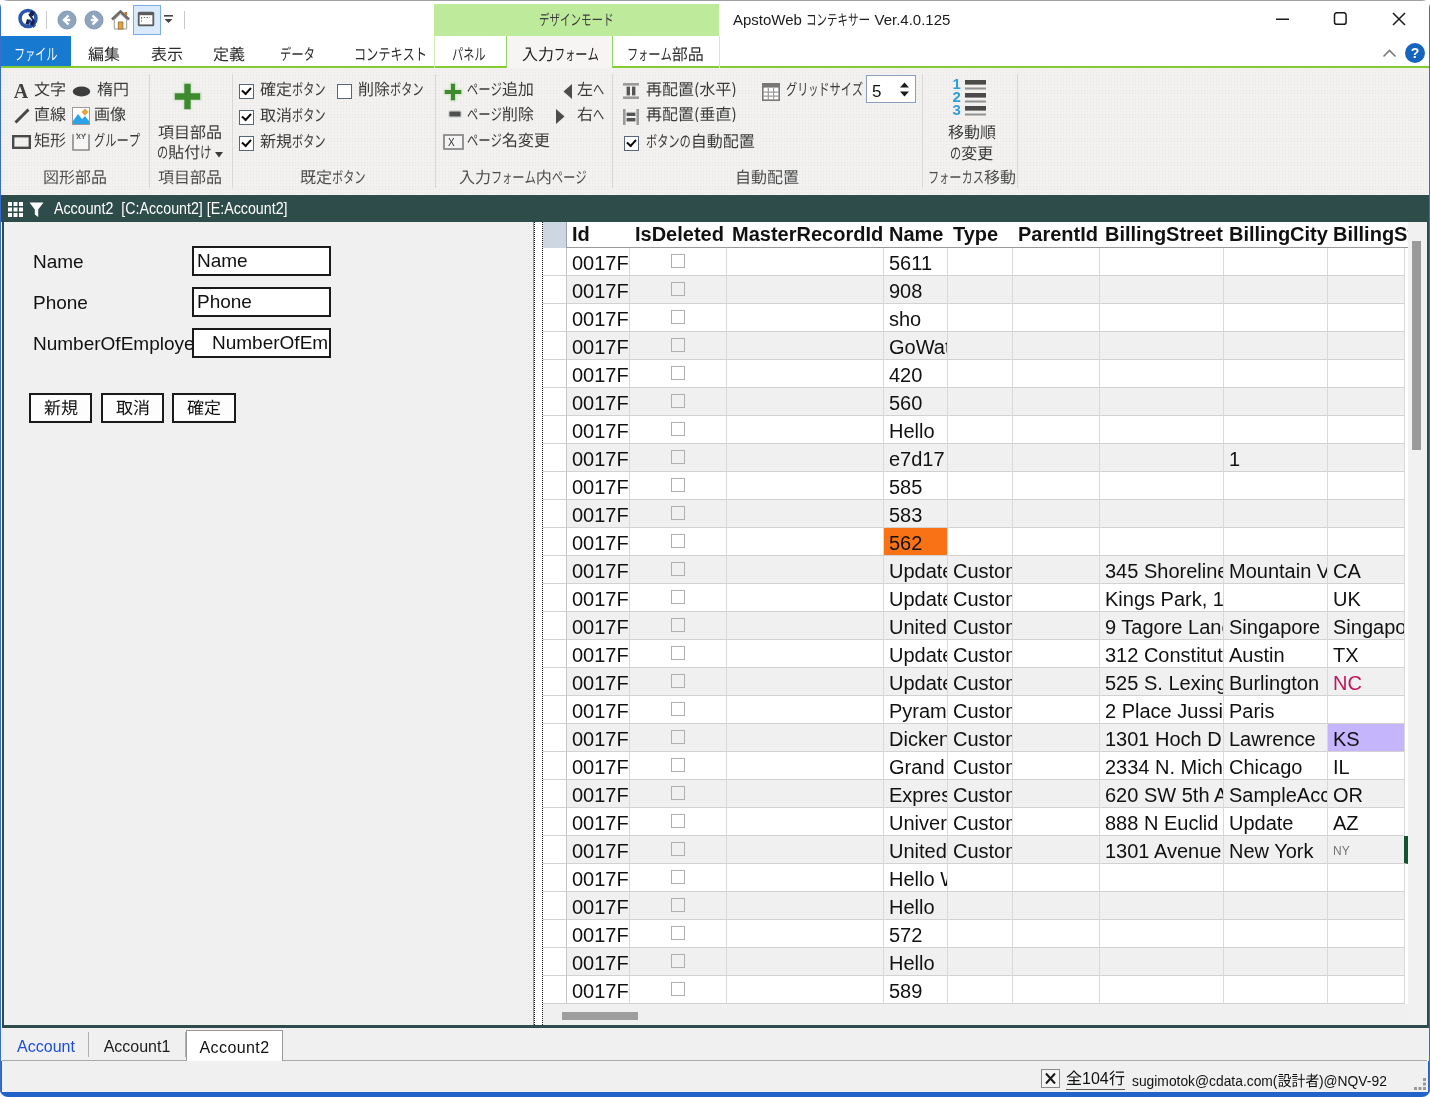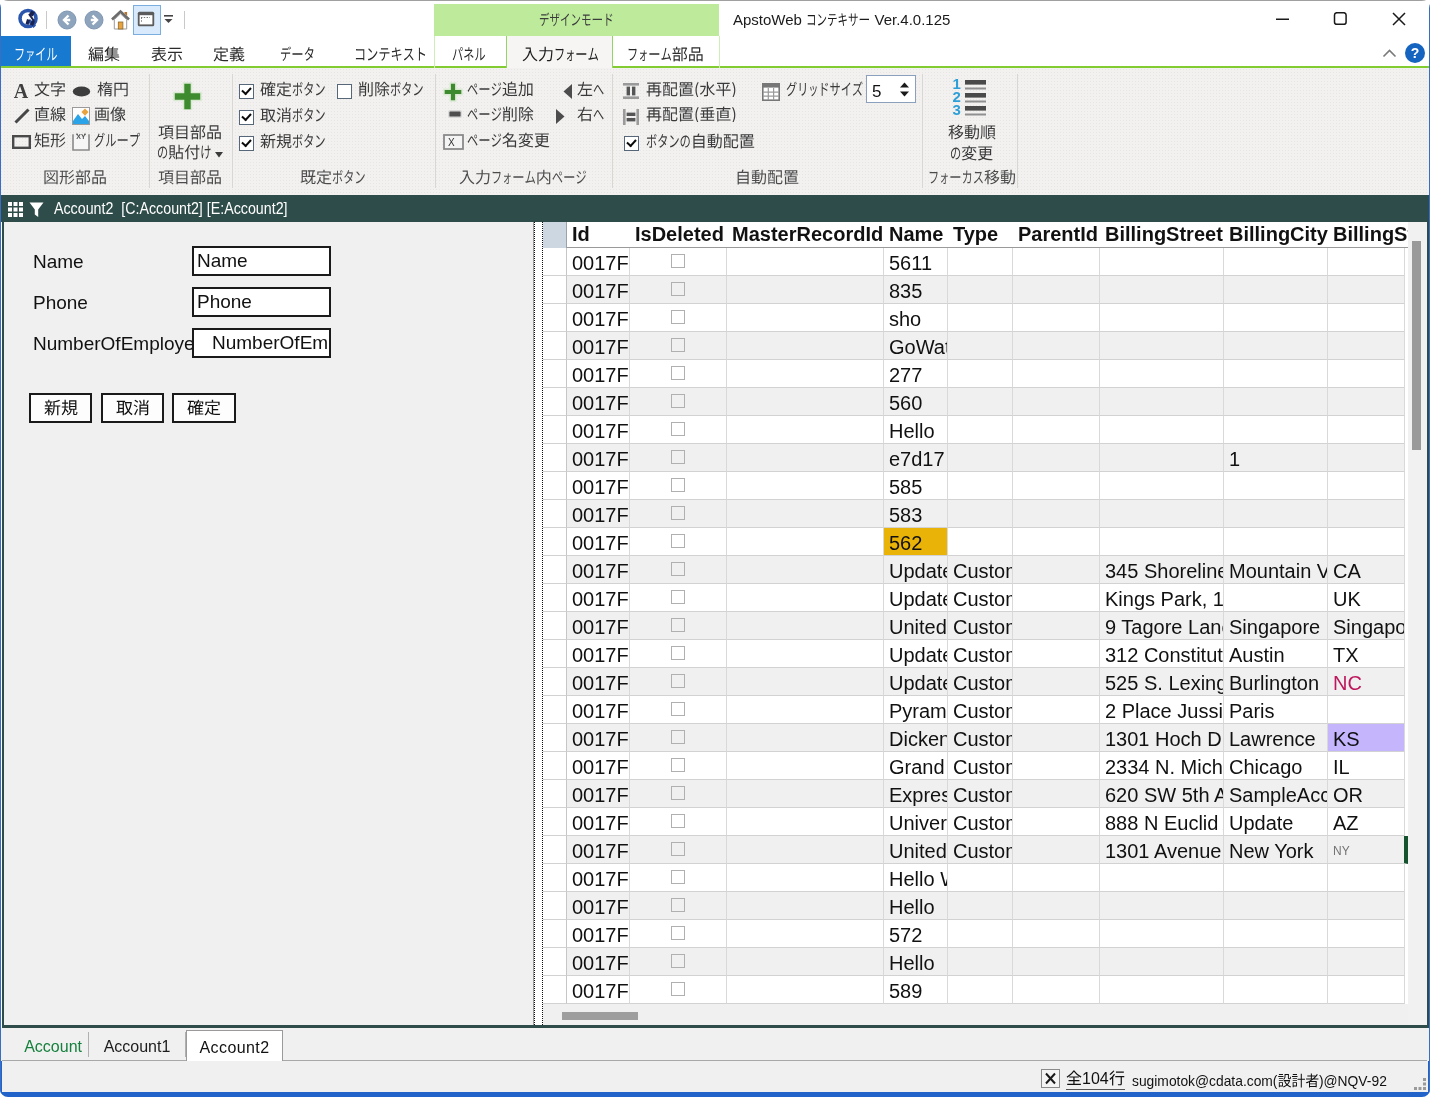--- a/index.html
+++ b/index.html
@@ -695,21 +695,21 @@
   <div class="gridcell" style="left:948px;top:248px;width:59px;height:27px;background:#ffffff;border-right:1px solid #d9d9d9;border-bottom:1px solid #d2d2d2;font-size:20px;color:#111;line-height:31px;padding-left:5px;"></div>
   <div class="gridcell" style="left:1013px;top:248px;width:81px;height:27px;background:#ffffff;border-right:1px solid #d9d9d9;border-bottom:1px solid #d2d2d2;font-size:20px;color:#111;line-height:31px;padding-left:5px;"></div>
   <div class="gridcell" style="left:1100px;top:248px;width:118px;height:27px;background:#ffffff;border-right:1px solid #d9d9d9;border-bottom:1px solid #d2d2d2;font-size:20px;color:#111;line-height:31px;padding-left:5px;"></div>
   <div class="gridcell" style="left:1224px;top:248px;width:98px;height:27px;background:#ffffff;border-right:1px solid #d9d9d9;border-bottom:1px solid #d2d2d2;font-size:20px;color:#111;line-height:31px;padding-left:5px;"></div>
   <div class="gridcell" style="left:1328px;top:248px;width:71px;height:27px;background:#ffffff;border-right:1px solid #d9d9d9;border-bottom:1px solid #d2d2d2;font-size:20px;color:#111;line-height:31px;padding-left:5px;"></div>
   <div class="abs" style="left:671px;top:254px;width:14px;height:14px;border:1px solid #b0b0b0;box-sizing:border-box;"></div>
   <div class="abs" style="left:543px;top:276px;width:23px;height:27px;background:#fff;border-right:1px solid #c6c6c6;border-bottom:1px solid #d2d2d2;"></div>
   <div class="gridcell" style="left:567px;top:276px;width:57px;height:27px;background:#f0f0f0;border-right:1px solid #d9d9d9;border-bottom:1px solid #d2d2d2;font-size:20px;color:#111;line-height:31px;padding-left:5px;">0017F000</div>
   <div class="gridcell" style="left:630px;top:276px;width:91px;height:27px;background:#f0f0f0;border-right:1px solid #d9d9d9;border-bottom:1px solid #d2d2d2;font-size:20px;color:#111;line-height:31px;padding-left:5px;"></div>
   <div class="gridcell" style="left:727px;top:276px;width:151px;height:27px;background:#f0f0f0;border-right:1px solid #d9d9d9;border-bottom:1px solid #d2d2d2;font-size:20px;color:#111;line-height:31px;padding-left:5px;"></div>
-  <div class="gridcell" style="left:884px;top:276px;width:58px;height:27px;background:#f0f0f0;border-right:1px solid #d9d9d9;border-bottom:1px solid #d2d2d2;font-size:20px;color:#111;line-height:31px;padding-left:5px;">835</div>
+  <div class="gridcell" style="left:884px;top:276px;width:58px;height:27px;background:#f0f0f0;border-right:1px solid #d9d9d9;border-bottom:1px solid #d2d2d2;font-size:20px;color:#111;line-height:31px;padding-left:5px;">908</div>
   <div class="gridcell" style="left:948px;top:276px;width:59px;height:27px;background:#f0f0f0;border-right:1px solid #d9d9d9;border-bottom:1px solid #d2d2d2;font-size:20px;color:#111;line-height:31px;padding-left:5px;"></div>
   <div class="gridcell" style="left:1013px;top:276px;width:81px;height:27px;background:#f0f0f0;border-right:1px solid #d9d9d9;border-bottom:1px solid #d2d2d2;font-size:20px;color:#111;line-height:31px;padding-left:5px;"></div>
   <div class="gridcell" style="left:1100px;top:276px;width:118px;height:27px;background:#f0f0f0;border-right:1px solid #d9d9d9;border-bottom:1px solid #d2d2d2;font-size:20px;color:#111;line-height:31px;padding-left:5px;"></div>
   <div class="gridcell" style="left:1224px;top:276px;width:98px;height:27px;background:#f0f0f0;border-right:1px solid #d9d9d9;border-bottom:1px solid #d2d2d2;font-size:20px;color:#111;line-height:31px;padding-left:5px;"></div>
   <div class="gridcell" style="left:1328px;top:276px;width:71px;height:27px;background:#f0f0f0;border-right:1px solid #d9d9d9;border-bottom:1px solid #d2d2d2;font-size:20px;color:#111;line-height:31px;padding-left:5px;"></div>
   <div class="abs" style="left:671px;top:282px;width:14px;height:14px;border:1px solid #b0b0b0;box-sizing:border-box;"></div>
   <div class="abs" style="left:543px;top:304px;width:23px;height:27px;background:#fff;border-right:1px solid #c6c6c6;border-bottom:1px solid #d2d2d2;"></div>
   <div class="gridcell" style="left:567px;top:304px;width:57px;height:27px;background:#ffffff;border-right:1px solid #d9d9d9;border-bottom:1px solid #d2d2d2;font-size:20px;color:#111;line-height:31px;padding-left:5px;">0017F000</div>
   <div class="gridcell" style="left:630px;top:304px;width:91px;height:27px;background:#ffffff;border-right:1px solid #d9d9d9;border-bottom:1px solid #d2d2d2;font-size:20px;color:#111;line-height:31px;padding-left:5px;"></div>
   <div class="gridcell" style="left:727px;top:304px;width:151px;height:27px;background:#ffffff;border-right:1px solid #d9d9d9;border-bottom:1px solid #d2d2d2;font-size:20px;color:#111;line-height:31px;padding-left:5px;"></div>
@@ -728,21 +728,21 @@
   <div class="gridcell" style="left:948px;top:332px;width:59px;height:27px;background:#f0f0f0;border-right:1px solid #d9d9d9;border-bottom:1px solid #d2d2d2;font-size:20px;color:#111;line-height:31px;padding-left:5px;"></div>
   <div class="gridcell" style="left:1013px;top:332px;width:81px;height:27px;background:#f0f0f0;border-right:1px solid #d9d9d9;border-bottom:1px solid #d2d2d2;font-size:20px;color:#111;line-height:31px;padding-left:5px;"></div>
   <div class="gridcell" style="left:1100px;top:332px;width:118px;height:27px;background:#f0f0f0;border-right:1px solid #d9d9d9;border-bottom:1px solid #d2d2d2;font-size:20px;color:#111;line-height:31px;padding-left:5px;"></div>
   <div class="gridcell" style="left:1224px;top:332px;width:98px;height:27px;background:#f0f0f0;border-right:1px solid #d9d9d9;border-bottom:1px solid #d2d2d2;font-size:20px;color:#111;line-height:31px;padding-left:5px;"></div>
   <div class="gridcell" style="left:1328px;top:332px;width:71px;height:27px;background:#f0f0f0;border-right:1px solid #d9d9d9;border-bottom:1px solid #d2d2d2;font-size:20px;color:#111;line-height:31px;padding-left:5px;"></div>
   <div class="abs" style="left:671px;top:338px;width:14px;height:14px;border:1px solid #b0b0b0;box-sizing:border-box;"></div>
   <div class="abs" style="left:543px;top:360px;width:23px;height:27px;background:#fff;border-right:1px solid #c6c6c6;border-bottom:1px solid #d2d2d2;"></div>
   <div class="gridcell" style="left:567px;top:360px;width:57px;height:27px;background:#ffffff;border-right:1px solid #d9d9d9;border-bottom:1px solid #d2d2d2;font-size:20px;color:#111;line-height:31px;padding-left:5px;">0017F000</div>
   <div class="gridcell" style="left:630px;top:360px;width:91px;height:27px;background:#ffffff;border-right:1px solid #d9d9d9;border-bottom:1px solid #d2d2d2;font-size:20px;color:#111;line-height:31px;padding-left:5px;"></div>
   <div class="gridcell" style="left:727px;top:360px;width:151px;height:27px;background:#ffffff;border-right:1px solid #d9d9d9;border-bottom:1px solid #d2d2d2;font-size:20px;color:#111;line-height:31px;padding-left:5px;"></div>
-  <div class="gridcell" style="left:884px;top:360px;width:58px;height:27px;background:#ffffff;border-right:1px solid #d9d9d9;border-bottom:1px solid #d2d2d2;font-size:20px;color:#111;line-height:31px;padding-left:5px;">277</div>
+  <div class="gridcell" style="left:884px;top:360px;width:58px;height:27px;background:#ffffff;border-right:1px solid #d9d9d9;border-bottom:1px solid #d2d2d2;font-size:20px;color:#111;line-height:31px;padding-left:5px;">420</div>
   <div class="gridcell" style="left:948px;top:360px;width:59px;height:27px;background:#ffffff;border-right:1px solid #d9d9d9;border-bottom:1px solid #d2d2d2;font-size:20px;color:#111;line-height:31px;padding-left:5px;"></div>
   <div class="gridcell" style="left:1013px;top:360px;width:81px;height:27px;background:#ffffff;border-right:1px solid #d9d9d9;border-bottom:1px solid #d2d2d2;font-size:20px;color:#111;line-height:31px;padding-left:5px;"></div>
   <div class="gridcell" style="left:1100px;top:360px;width:118px;height:27px;background:#ffffff;border-right:1px solid #d9d9d9;border-bottom:1px solid #d2d2d2;font-size:20px;color:#111;line-height:31px;padding-left:5px;"></div>
   <div class="gridcell" style="left:1224px;top:360px;width:98px;height:27px;background:#ffffff;border-right:1px solid #d9d9d9;border-bottom:1px solid #d2d2d2;font-size:20px;color:#111;line-height:31px;padding-left:5px;"></div>
   <div class="gridcell" style="left:1328px;top:360px;width:71px;height:27px;background:#ffffff;border-right:1px solid #d9d9d9;border-bottom:1px solid #d2d2d2;font-size:20px;color:#111;line-height:31px;padding-left:5px;"></div>
   <div class="abs" style="left:671px;top:366px;width:14px;height:14px;border:1px solid #b0b0b0;box-sizing:border-box;"></div>
   <div class="abs" style="left:543px;top:388px;width:23px;height:27px;background:#fff;border-right:1px solid #c6c6c6;border-bottom:1px solid #d2d2d2;"></div>
   <div class="gridcell" style="left:567px;top:388px;width:57px;height:27px;background:#f0f0f0;border-right:1px solid #d9d9d9;border-bottom:1px solid #d2d2d2;font-size:20px;color:#111;line-height:31px;padding-left:5px;">0017F000</div>
   <div class="gridcell" style="left:630px;top:388px;width:91px;height:27px;background:#f0f0f0;border-right:1px solid #d9d9d9;border-bottom:1px solid #d2d2d2;font-size:20px;color:#111;line-height:31px;padding-left:5px;"></div>
   <div class="gridcell" style="left:727px;top:388px;width:151px;height:27px;background:#f0f0f0;border-right:1px solid #d9d9d9;border-bottom:1px solid #d2d2d2;font-size:20px;color:#111;line-height:31px;padding-left:5px;"></div>
@@ -794,21 +794,21 @@
   <div class="gridcell" style="left:948px;top:500px;width:59px;height:27px;background:#f0f0f0;border-right:1px solid #d9d9d9;border-bottom:1px solid #d2d2d2;font-size:20px;color:#111;line-height:31px;padding-left:5px;"></div>
   <div class="gridcell" style="left:1013px;top:500px;width:81px;height:27px;background:#f0f0f0;border-right:1px solid #d9d9d9;border-bottom:1px solid #d2d2d2;font-size:20px;color:#111;line-height:31px;padding-left:5px;"></div>
   <div class="gridcell" style="left:1100px;top:500px;width:118px;height:27px;background:#f0f0f0;border-right:1px solid #d9d9d9;border-bottom:1px solid #d2d2d2;font-size:20px;color:#111;line-height:31px;padding-left:5px;"></div>
   <div class="gridcell" style="left:1224px;top:500px;width:98px;height:27px;background:#f0f0f0;border-right:1px solid #d9d9d9;border-bottom:1px solid #d2d2d2;font-size:20px;color:#111;line-height:31px;padding-left:5px;"></div>
   <div class="gridcell" style="left:1328px;top:500px;width:71px;height:27px;background:#f0f0f0;border-right:1px solid #d9d9d9;border-bottom:1px solid #d2d2d2;font-size:20px;color:#111;line-height:31px;padding-left:5px;"></div>
   <div class="abs" style="left:671px;top:506px;width:14px;height:14px;border:1px solid #b0b0b0;box-sizing:border-box;"></div>
   <div class="abs" style="left:543px;top:528px;width:23px;height:27px;background:#fff;border-right:1px solid #c6c6c6;border-bottom:1px solid #d2d2d2;"></div>
   <div class="gridcell" style="left:567px;top:528px;width:57px;height:27px;background:#ffffff;border-right:1px solid #d9d9d9;border-bottom:1px solid #d2d2d2;font-size:20px;color:#111;line-height:31px;padding-left:5px;">0017F000</div>
   <div class="gridcell" style="left:630px;top:528px;width:91px;height:27px;background:#ffffff;border-right:1px solid #d9d9d9;border-bottom:1px solid #d2d2d2;font-size:20px;color:#111;line-height:31px;padding-left:5px;"></div>
   <div class="gridcell" style="left:727px;top:528px;width:151px;height:27px;background:#ffffff;border-right:1px solid #d9d9d9;border-bottom:1px solid #d2d2d2;font-size:20px;color:#111;line-height:31px;padding-left:5px;"></div>
-  <div class="gridcell" style="left:884px;top:528px;width:58px;height:27px;background:#eab308;border-right:1px solid #d9d9d9;border-bottom:1px solid #d2d2d2;font-size:20px;color:#111;line-height:31px;padding-left:5px;">562</div>
+  <div class="gridcell" style="left:884px;top:528px;width:58px;height:27px;background:#f97316;border-right:1px solid #d9d9d9;border-bottom:1px solid #d2d2d2;font-size:20px;color:#111;line-height:31px;padding-left:5px;">562</div>
   <div class="gridcell" style="left:948px;top:528px;width:59px;height:27px;background:#ffffff;border-right:1px solid #d9d9d9;border-bottom:1px solid #d2d2d2;font-size:20px;color:#111;line-height:31px;padding-left:5px;"></div>
   <div class="gridcell" style="left:1013px;top:528px;width:81px;height:27px;background:#ffffff;border-right:1px solid #d9d9d9;border-bottom:1px solid #d2d2d2;font-size:20px;color:#111;line-height:31px;padding-left:5px;"></div>
   <div class="gridcell" style="left:1100px;top:528px;width:118px;height:27px;background:#ffffff;border-right:1px solid #d9d9d9;border-bottom:1px solid #d2d2d2;font-size:20px;color:#111;line-height:31px;padding-left:5px;"></div>
   <div class="gridcell" style="left:1224px;top:528px;width:98px;height:27px;background:#ffffff;border-right:1px solid #d9d9d9;border-bottom:1px solid #d2d2d2;font-size:20px;color:#111;line-height:31px;padding-left:5px;"></div>
   <div class="gridcell" style="left:1328px;top:528px;width:71px;height:27px;background:#ffffff;border-right:1px solid #d9d9d9;border-bottom:1px solid #d2d2d2;font-size:20px;color:#111;line-height:31px;padding-left:5px;"></div>
   <div class="abs" style="left:671px;top:534px;width:14px;height:14px;border:1px solid #b0b0b0;box-sizing:border-box;"></div>
   <div class="abs" style="left:543px;top:556px;width:23px;height:27px;background:#fff;border-right:1px solid #c6c6c6;border-bottom:1px solid #d2d2d2;"></div>
   <div class="gridcell" style="left:567px;top:556px;width:57px;height:27px;background:#f0f0f0;border-right:1px solid #d9d9d9;border-bottom:1px solid #d2d2d2;font-size:20px;color:#111;line-height:31px;padding-left:5px;">0017F000</div>
   <div class="gridcell" style="left:630px;top:556px;width:91px;height:27px;background:#f0f0f0;border-right:1px solid #d9d9d9;border-bottom:1px solid #d2d2d2;font-size:20px;color:#111;line-height:31px;padding-left:5px;"></div>
   <div class="gridcell" style="left:727px;top:556px;width:151px;height:27px;background:#f0f0f0;border-right:1px solid #d9d9d9;border-bottom:1px solid #d2d2d2;font-size:20px;color:#111;line-height:31px;padding-left:5px;"></div>
@@ -986,21 +986,21 @@
   <div class="abs" style="left:671px;top:982px;width:14px;height:14px;border:1px solid #b0b0b0;box-sizing:border-box;"></div>
 
   <div class="abs" style="left:1408px;top:222px;width:19px;height:803px;background:#f1f1f1;"></div>
   <div class="abs" style="left:1412px;top:241px;width:9px;height:209px;background:#9a9a9a;"></div>
 
   <div class="abs" style="left:543px;top:1004px;width:865px;height:21px;background:#f0f0f0;"></div>
   <div class="abs" style="left:562px;top:1012px;width:76px;height:8px;background:#9e9e9e;"></div>
 
   <div class="abs" style="left:0;top:1028px;width:1430px;height:33px;background:#f0f0f0;"></div>
   <div class="abs" style="left:2px;top:1060px;width:1425px;height:1px;background:#a8a8a8;"></div>
-  <div class="abs" style="left:10px;top:1038px;width:72px;text-align:right;font-size:16px;color:#15803d;">Account</div>
+  <div class="abs" style="left:10px;top:1038px;width:72px;text-align:center;font-size:16px;color:#1d4ed8;">Account</div>
   <div class="abs" style="left:88px;top:1032px;width:1px;height:25px;background:#b0b0b0;"></div>
   <div class="abs" style="left:96px;top:1038px;width:82px;text-align:center;font-size:16px;color:#1c1c1c;">Account1</div>
   <div class="abs" style="left:185px;top:1032px;width:1px;height:25px;background:#b0b0b0;"></div>
   <div class="abs" style="left:186px;top:1030px;width:97px;height:31px;background:#fff;border:1px solid #9a9a9a;border-bottom:none;box-sizing:border-box;text-align:center;padding-top:8px;font-size:16px;color:#111;letter-spacing:0.4px;">Account2</div>
 
   <div class="abs" style="left:0;top:1061px;width:1430px;height:31px;background:#f0f0f0;"></div>
   <div class="abs" style="left:1041px;top:1069px;width:19px;height:19px;border:1px solid #8a8a8a;box-sizing:border-box;background:#f4f4f4;">
     <svg width="17" height="17" viewBox="0 0 17 17">
         <path d="M4 3.5 L13 13.5 M13 3.5 L4 13.5" stroke="#1a1a1a" stroke-width="2"></path>
       </svg>

